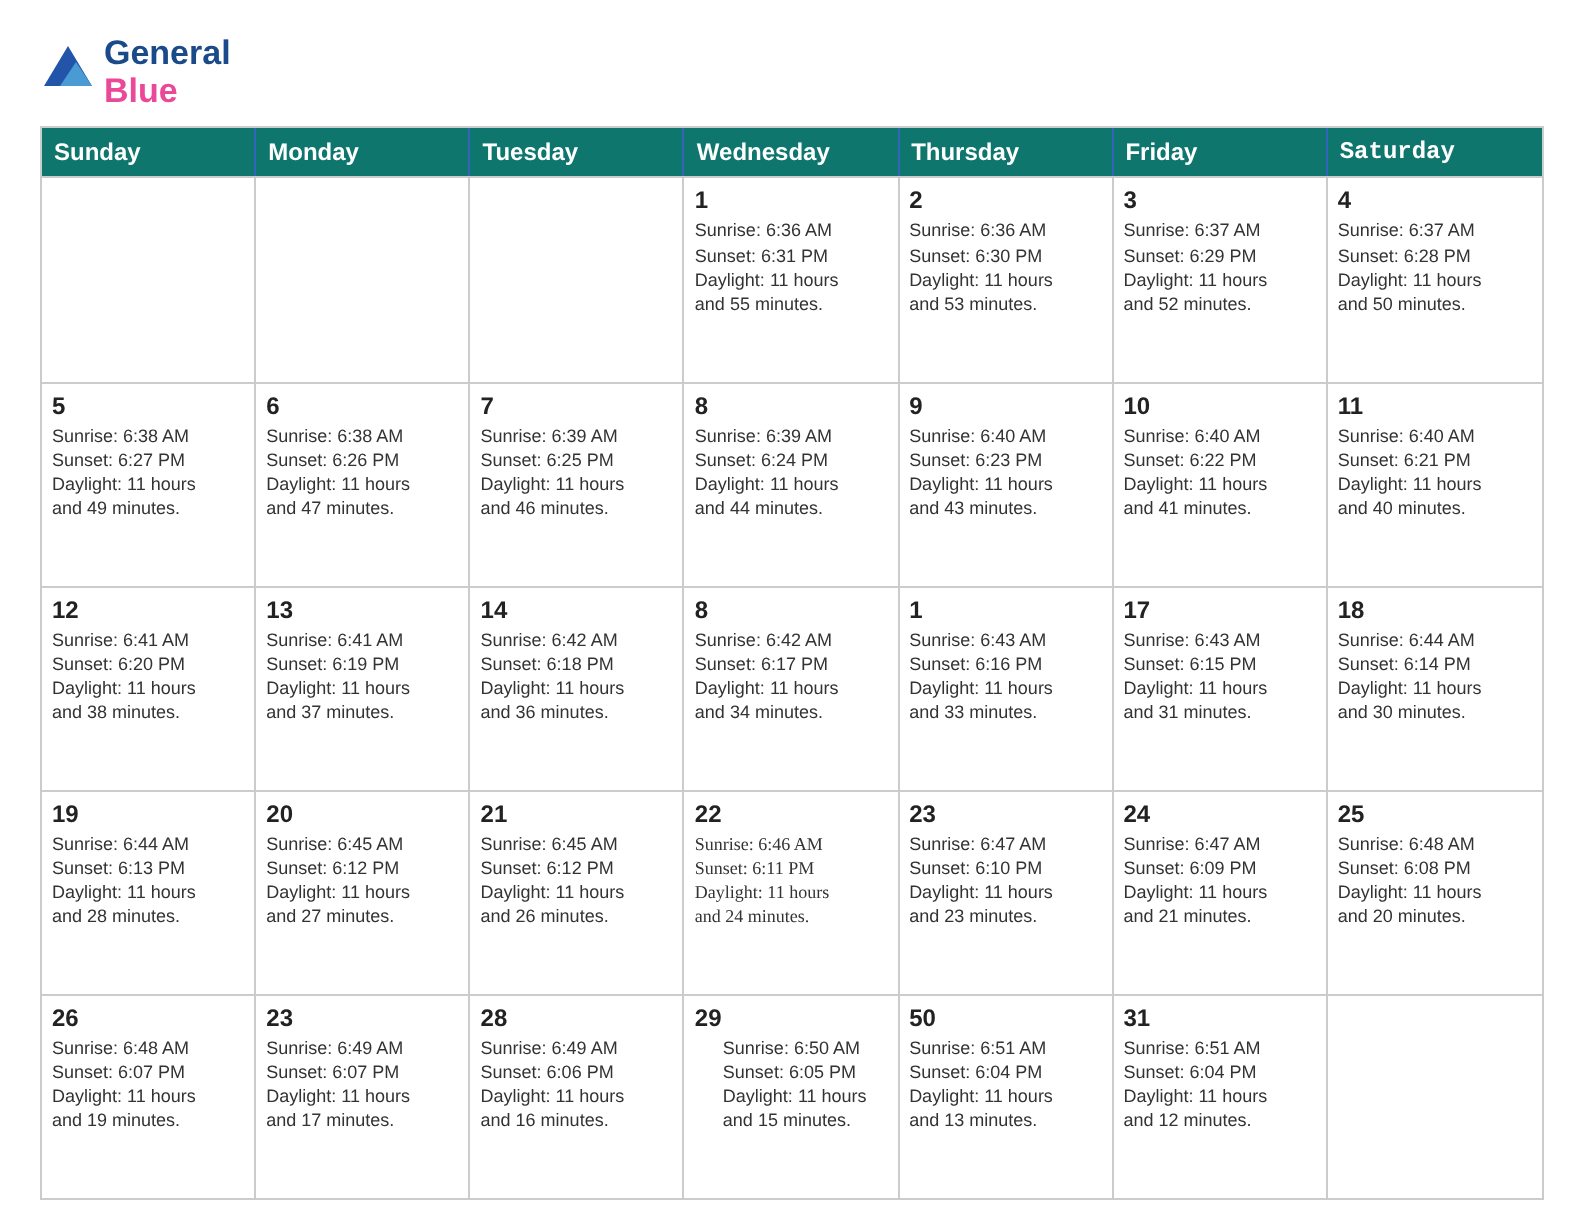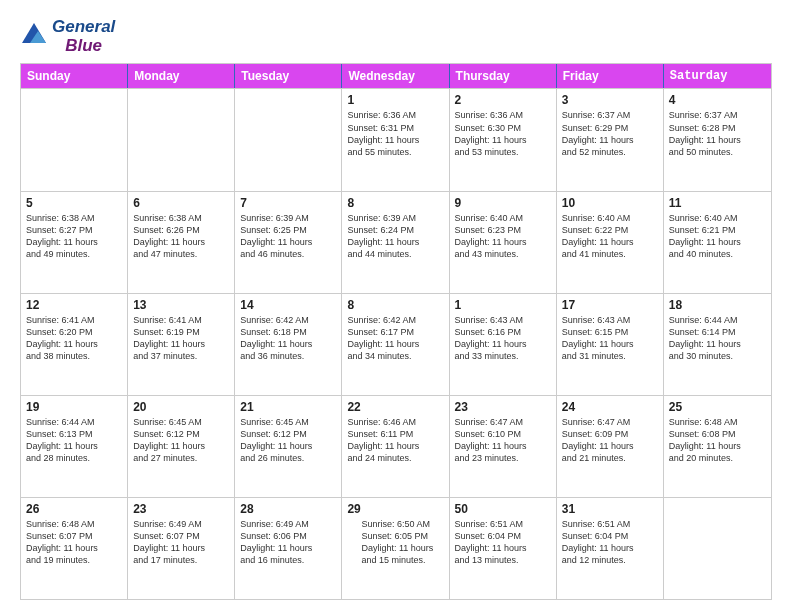--- a/index.html
+++ b/index.html
@@ -19,21 +19,20 @@
     }
     .header {
       display: flex;
       align-items: flex-start;
       justify-content: space-between;
       margin-bottom: 8px;
     }
     .logo {
       display: flex;
       align-items: center;
-      font-style: italic;
     }
     .logo-icon {
       width: 28px;
       height: 28px;
       margin-right: 4px;
       position: relative;
       top: -2px;
     }
     .title-block {
       text-align: right;
@@ -49,21 +48,21 @@
     }
     .calendar {
       flex: 1;
       display: flex;
       flex-direction: column;
       border: 1px solid #ccc;
     }
     .cal-header {
       display: grid;
       grid-template-columns: repeat(7, 1fr);
-      background: #d946ef;
+      background: #0f766e;
     }
     .cal-header-cell {
       color: #fff;
       font-size: 12px;
       font-weight: bold;
       padding: 5px 6px;
       text-align: left;
       border-right: 1px solid #3366bb;
     }
     .cal-header-cell:last-child { border-right: none; font-family: Liberation Mono, monospace; }
@@ -107,21 +106,21 @@
 
 <div class="page">
   <div class="header">
     <div class="logo">
       <svg class="logo-icon" viewBox="0 0 28 28">
         <polygon points="14,2 26,22 2,22" fill="#2255aa"></polygon>
         <polygon points="18,10 26,22 10,22" fill="#4a9ad4"></polygon>
       </svg>
       <div>
         <div style="font-size:17px;font-weight:bold;color:#1a4a8a;line-height:1.1;">General</div>
-        <div style="font-size:17px;font-weight:bold;color:#701a75;line-height:1.1;text-align:center;">Blue</div>
+        <div style="font-size:17px;font-weight:bold;color:#ec4899;line-height:1.1;">Blue</div>
       </div>
     </div>
     <div class="title-block">
       <div class="month-title"></div>
       <div class="location"></div>
     </div>
   </div>
 
   <div class="calendar">
     <div class="cal-header">
@@ -286,21 +285,21 @@
           </div>
           <div class="cal-cell">
             <span class="day-num">21</span>
             <div class="cell-text" style="white-space: pre-line;">Sunrise: 6:45 AM
 Sunset: 6:12 PM
 Daylight: 11 hours
 and 26 minutes.</div>
           </div>
           <div class="cal-cell">
             <span class="day-num">22</span>
-            <div class="cell-text" style="white-space: pre-line;">Sunrise: 6:46 AM
+            <div class="cell-text" style="white-space: pre-line; font-family: Liberation Serif, serif;">Sunrise: 6:46 AM
 Sunset: 6:11 PM
 Daylight: 11 hours
 and 24 minutes.</div>
           </div>
           <div class="cal-cell">
             <span class="day-num">23</span>
             <div class="cell-text" style="white-space: pre-line;">Sunrise: 6:47 AM
 Sunset: 6:10 PM
 Daylight: 11 hours
 and 23 minutes.</div>

